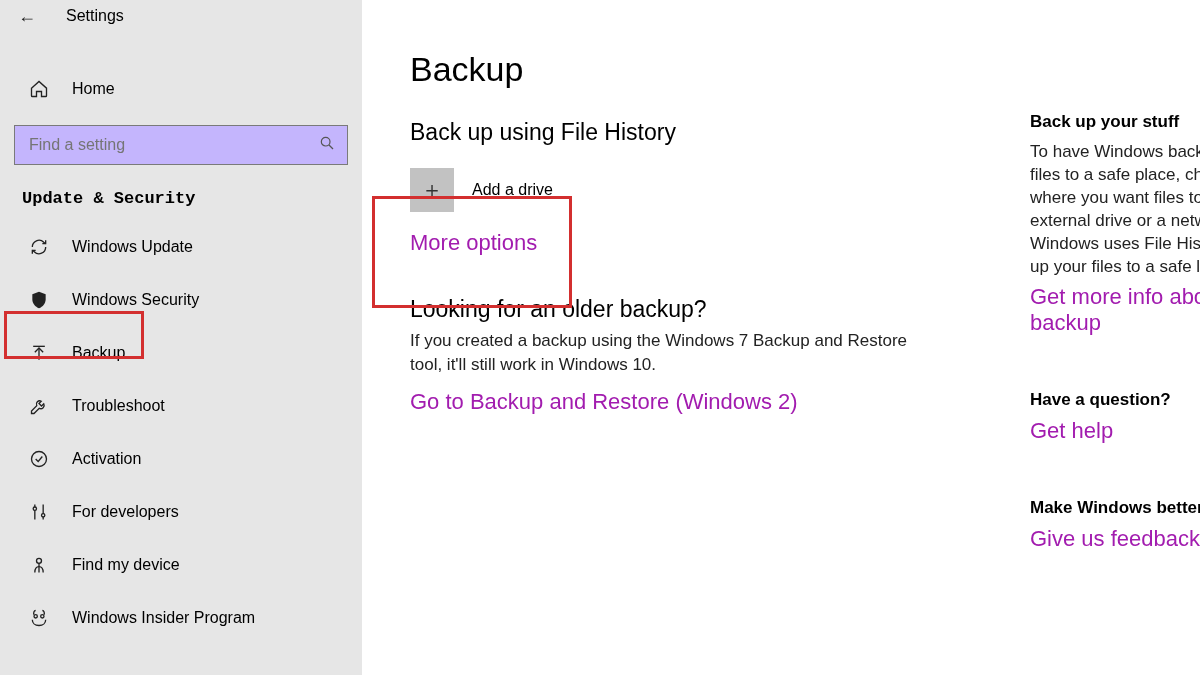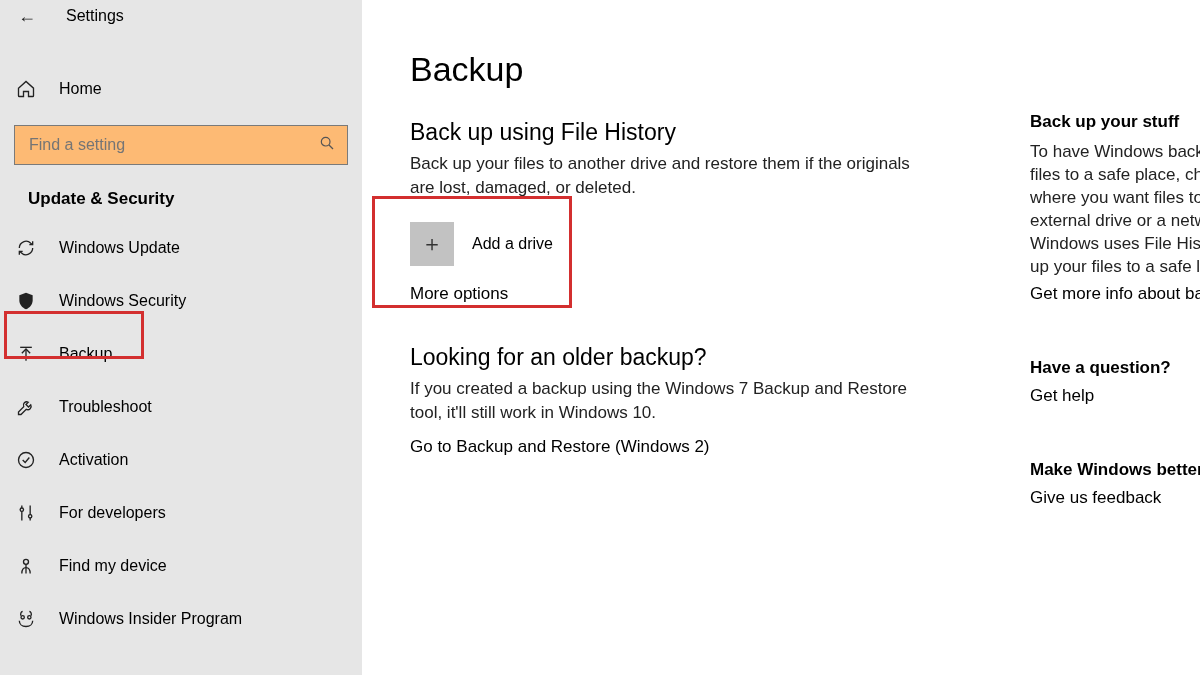--- a/index.html
+++ b/index.html
@@ -26,44 +26,45 @@
     padding-left: 18px;
     gap: 30px;
   }
   .titlebar .back-arrow {
     font-size: 18px; color:#222; cursor:pointer; line-height:1;
   }
 
   .home-row, .nav-item {
     display: flex; align-items: center;
     height: 53px;
-    padding-left: 15px;
+    padding-left: 28px;
     font-size: 16px;
     cursor: pointer;
     gap: 22px;
   }
   .home-row { margin-top: 30px; }
 
   .search-wrap { padding: 0 14px; margin-top: 10px; }
   .search-box {
     width: 100%; height: 40px;
     border: 1px solid #7a7a7a;
-    background: #fdba74;
+    background: #c4b5fd;
     display: flex; align-items: center;
     padding: 0 12px;
   }
   .search-input {
     flex: 1; border: none; background: transparent;
     font-size: 16px; color:#666; outline:none;
   }
   .search-icon { font-size: 16px; color:#666; }
 
   .category-header {
     font-size: 17px; font-weight: 700;
-    padding: 24px 14px 12px 28px;
+    padding: 24px 14px 12px 22px;
+    font-family: Liberation Mono, monospace;
   }
 
   .nav-icon {
     width: 22px; display:flex; align-items:center; justify-content:center;
     color:#222; font-size:18px;
   }
   .nav-icon svg { display:block; }
 
   
   .highlight-backup {
@@ -75,21 +76,21 @@
   
   .main {
     flex: 1;
     padding: 50px 0 0 48px;
     position: relative;
     overflow: hidden;
   }
   h1.page-title { font-size: 34px; font-weight: 500; margin: 0 0 30px 0; }
   h2.section-title { font-size: 23px; font-weight: 500; margin: 0 0 6px 0; }
   .section-desc, .body-text { font-size: 17px; line-height: 24px; max-width: 500px; color:#222; }
-  .link-blue { color:#000000; cursor:pointer; font-size:17px;text-align:center; }
+  .link-blue { color:#a21caf; cursor:pointer; font-size:22px; }
   .add-drive-row {
     display:flex; align-items:center; gap: 18px;
     margin-top: 22px; cursor:pointer;
   }
   .add-drive-btn {
     width: 44px; height: 44px;
     background:#c2c2c2;
     display:flex; align-items:center; justify-content:center;
     font-size: 22px; color:#333; font-weight:300;
   }
@@ -233,21 +234,20 @@
       <span>Windows Insider Program</span>
     </div>
 
     <div class="highlight-backup" style="left:4px; top:311px; width:140px; height:48px;"></div>
   </aside>
 
   <main class="main">
     <h1 class="page-title">Backup</h1>
 
     <h2 class="section-title">Back up using File History</h2>
-    <div class="section-desc">Back up your files to another drive and restore them if the originals are lost, damaged, or deleted.</div>
 
     <div class="add-drive-row">
       <div class="add-drive-btn">＋</div>
       <span>Add a drive</span>
     </div>
 
     <a class="link-blue more-options">More options</a>
 
     
     <div class="highlight-adddrive" style="left:10px; top:196px; width:200px; height:112px;"></div>

